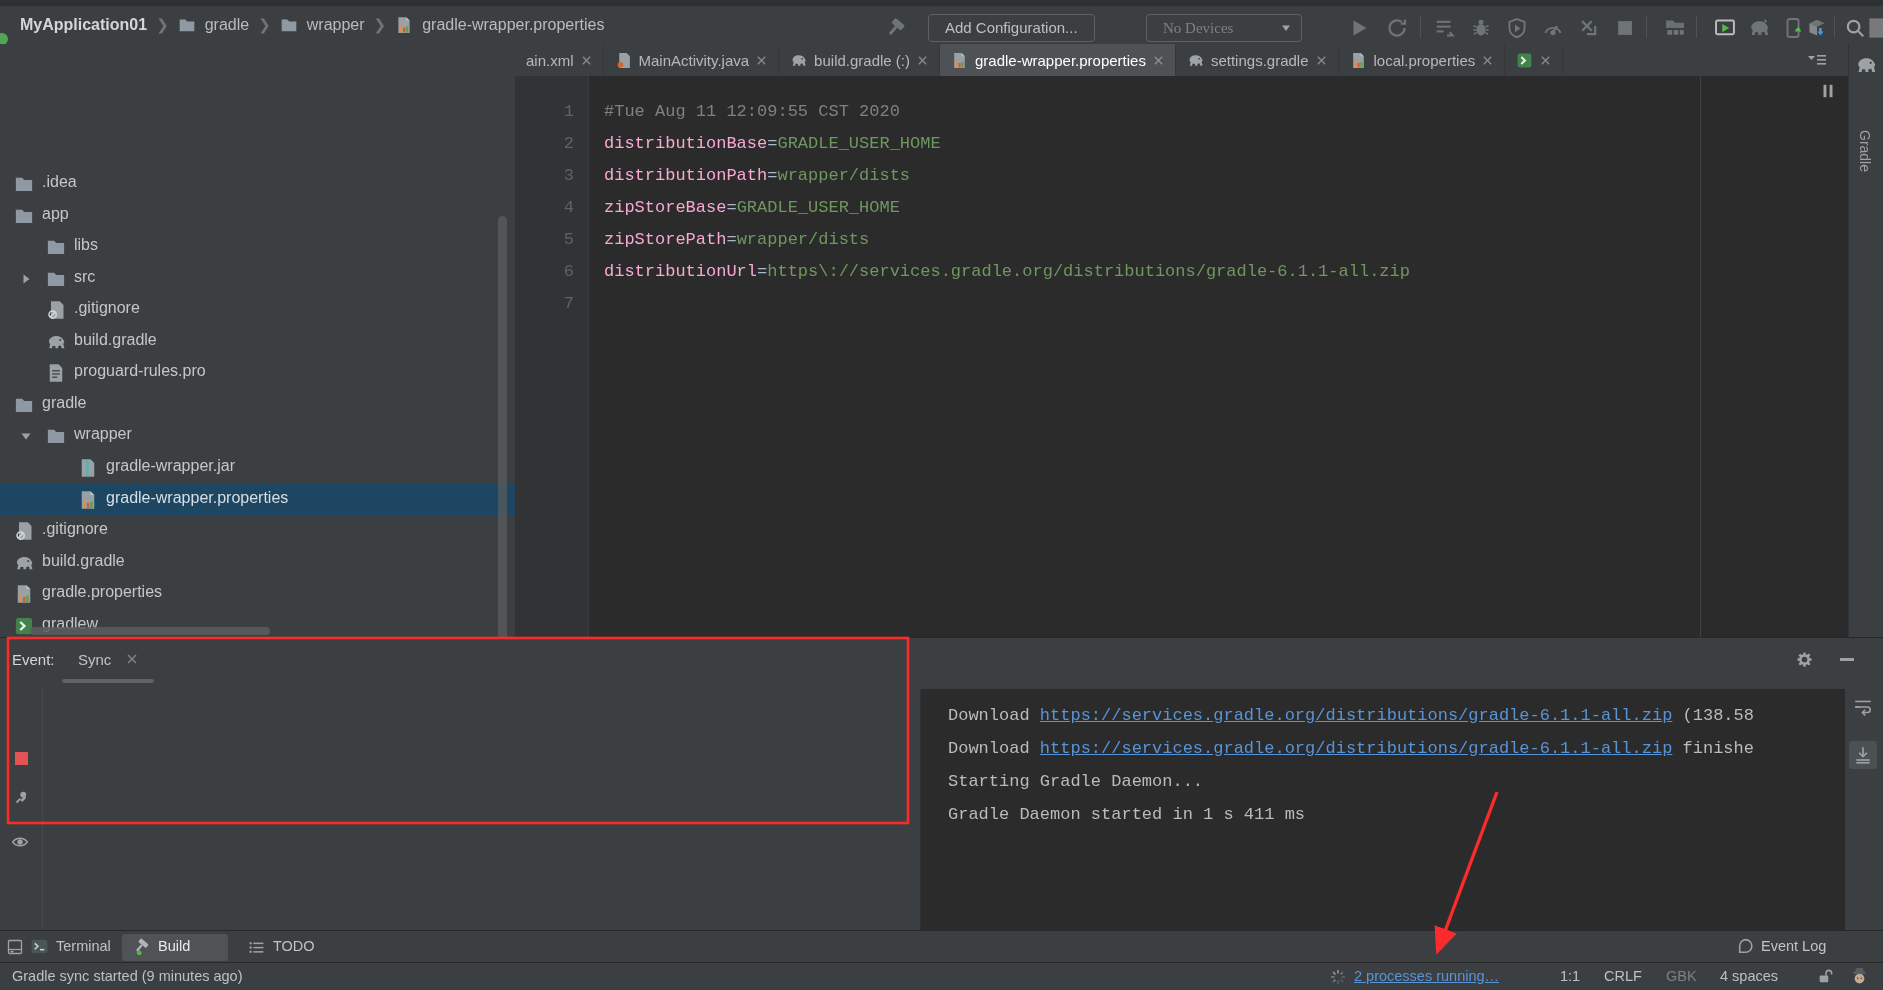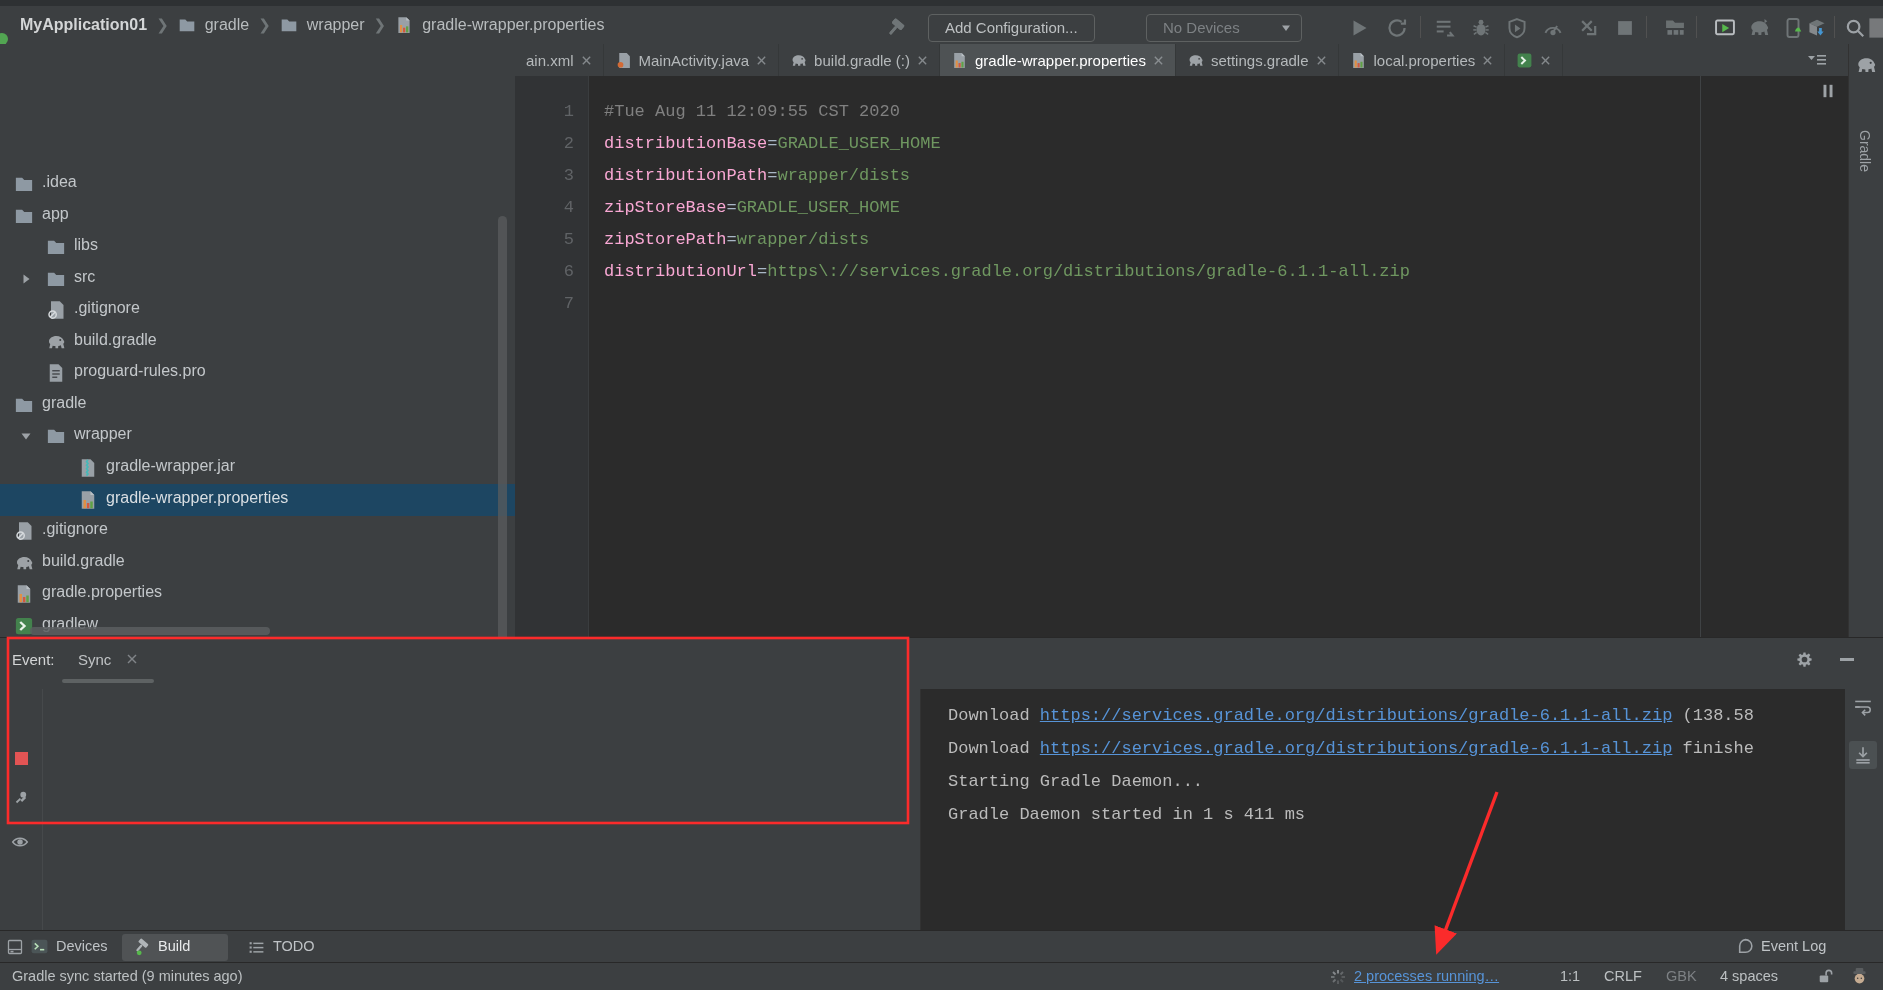--- a/index.html
+++ b/index.html
@@ -11,21 +11,21 @@
 
   
   #top-edge{left:0;top:0;width:1883px;height:6px;background:#2e3133;}
   #ribbon{left:0;top:6px;width:1883px;height:38px;background:#3c3f41;border-bottom:1px solid #282828;}
   #breadcrumb{left:20px;top:0;height:38px;display:flex;align-items:center;gap:9px;font-size:16px;color:#b8bcbe;}
   .crumb-app{font-weight:bold;color:#d4d6d7;text-align:right;}
   .crumb-sep{color:#6f7577;font-size:15px;}
   #green-dot{left:-4px;top:27px;width:12px;height:12px;border-radius:50%;background:#52a552;}
   .rbtn{position:absolute;top:8px;height:26px;line-height:26px;padding:0 16px;border:1px solid #5e6161;border-radius:4px;
         font-size:15px;color:#bdc0c2;background:transparent;}
-  .rbtn.dim{color:#7d8184;padding-right:30px;}
+  .rbtn.dim{color:#7d8184;padding-right:30px;font-family:Liberation Serif, serif;}
   .tic{position:absolute;top:11px;width:22px;height:22px;}
   .vsep{position:absolute;top:10px;width:1px;height:22px;background:#515151;}
 
   
   #topstrip{left:0;top:44px;width:1883px;height:32px;background:#3c3f41;border-bottom:1px solid #323232;}
   #panelhdr{left:0;top:0;width:515px;height:32px;margin-top:48px;}
   #panelhdr .lbl{position:absolute;left:40px;top:6px;font-size:15px;color:#bfc3c6;}
   #tabsrow{left:515px;top:0;height:32px;display:flex;align-items:stretch;}
   .etab{display:flex;align-items:center;gap:7px;padding:0 11px;border-right:1px solid #353839;font-size:15px;color:#b5b9bb;}
   .etab.active{background:#4e5254;color:#ffffff;}
@@ -660,21 +660,21 @@
           <rect x="3.5" y="11.8" width="3" height="1.6" fill="#9da2a6" stroke="none"></rect>
         </svg>
       </span>
     <span class="ic" style="position:absolute;left:30px;top:6px;width:19px;height:19px">
         <svg viewBox="0 0 18 18">
           <rect x="1.5" y="2.5" width="15" height="13" rx="2" fill="#4b5557"></rect>
           <path d="M4.5 6l3 2.8-3 2.8" stroke="#b9e0b9" stroke-width="1.5" fill="none"></path>
           <line x1="9.5" y1="12" x2="13.5" y2="12" stroke="#b9e0b9" stroke-width="1.5"></line>
         </svg>
       </span>
-    <span class="tb-label" style="left:56px">Devices</span>
+    <span class="tb-label" style="left:56px">Terminal</span>
     <div id="tb-build">
       <span class="ic" style="position:absolute;left:10px;top:4px;width:18px;height:18px">
           <svg viewBox="0 0 18 18">
             <g transform="rotate(40 9 8)" fill="#b0b5b8">
               <rect x="4" y="2" width="10" height="4.6" rx="1"></rect>
               <rect x="7.9" y="6.6" width="2.2" height="8" rx="1"></rect>
             </g>
             <circle cx="7.2" cy="14.8" r="2.4" fill="#57b94c"></circle>
           </svg>
         </span>

